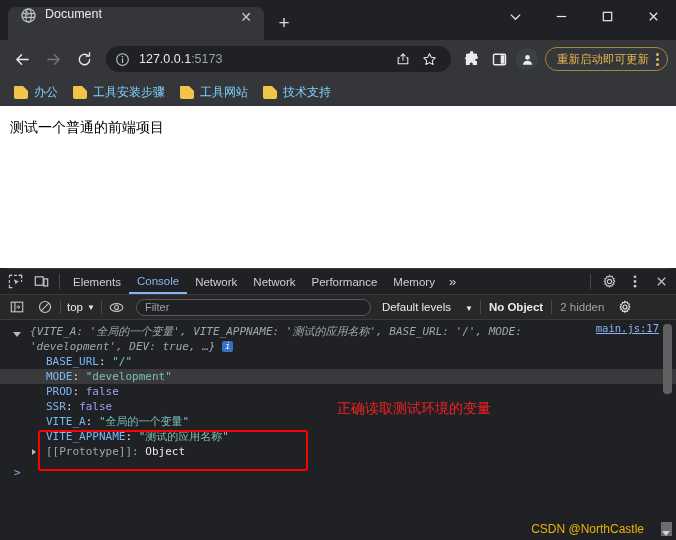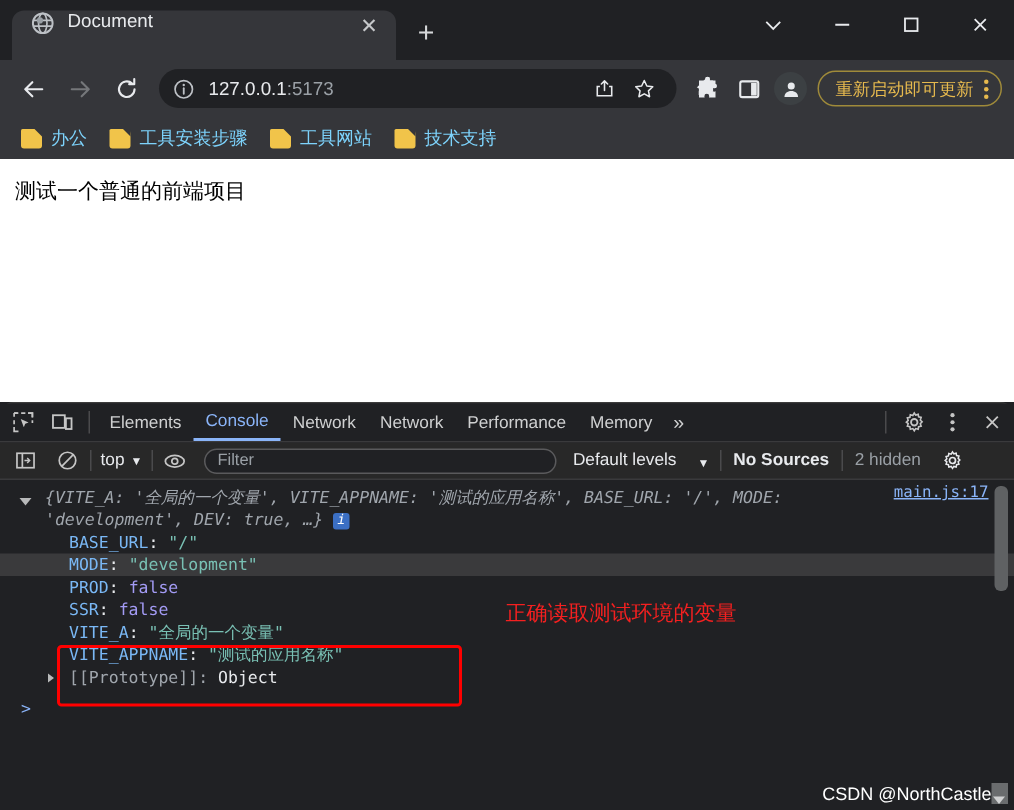--- a/index.html
+++ b/index.html
@@ -95,21 +95,21 @@
   .bool { color: #a39bf5; }
   .ital { font-style: italic; color: #a0a6ad; }
   .white { color: #e8eaed; }
   .badge-i { display: inline-flex; align-items: center; justify-content: center; width: 11px; height: 11px; background: #3b6fc4; color: #fff; font-size: 9px; border-radius: 2px; font-style: italic; vertical-align: 1px; }
   .proto { color: #a0a6ad; }
 
   .redbox { position: absolute; left: 38px; top: 110px; width: 270px; height: 41px; border: 2.5px solid #f00; border-radius: 3px; pointer-events: none; }
   .annot { position: absolute; left: 337px; top: 80px; color: #f42020; font-size: 14px; font-family: "DejaVu Sans","Liberation Sans",sans-serif; white-space: nowrap; }
 
   .prompt { padding-left: 14px; line-height: 16px; color: #8ab4f8; margin-top: 6px; }
-  .watermark { position: absolute; right: 15px; bottom: 4px; color: #ffffff; font-size: 12px; font-family: "Liberation Sans", sans-serif; }
+  .watermark { position: absolute; right: 32px; bottom: 4px; color: #eab308; font-size: 12px; font-family: "Liberation Sans", sans-serif; }
 
   .scroll-track { position: absolute; right: 2px; top: 2px; width: 9px; bottom: 2px; }
   .scroll-thumb { position: absolute; right: 2px; top: 2px; width: 9px; height: 70px; background: #5f6163; border-radius: 4px; }
   .scroll-thumb2 { position: absolute; right: 2px; bottom: 2px; width: 11px; height: 14px; background: #6a6c6e; }
   .caret-dn { position: absolute; right: 4px; bottom: 2px; width: 0; height: 0; border-left: 4px solid transparent; border-right: 4px solid transparent; border-top: 5px solid #cfd0d1; }
 </style>
 </head>
 <body>
 
 <div class="window">
@@ -317,21 +317,21 @@
             <ellipse cx="8" cy="8" rx="6.7" ry="4.1" fill="none" stroke="#c5c5c5" stroke-width="1.25"></ellipse>
             <circle cx="8" cy="8" r="2.1" fill="none" stroke="#c5c5c5" stroke-width="1.25"></circle>
           </svg>
       </div>
       <div class="filter-input">Filter</div>
       <div class="lvl">
         <span>Default levels</span>
         <span style="font-size:8px">▼</span>
       </div>
       <span class="vsep"></span>
-      <div class="issues">No Sources</div>
+      <div class="issues">No Object</div>
       <span class="vsep"></span>
       <div class="hidden-count">2 hidden</div>
       <div class="dt-iconbtn">
         <svg width="14" height="14" viewBox="0 0 16 16">
             <circle cx="8" cy="8" r="2.3" fill="none" stroke="#e8eaed" stroke-width="1.3"></circle>
             <path d="M8 1.4l1 1.5 1.8-.5.3 1.8 1.8.4-.6 1.8 1.3 1.3-1.3 1.3.6 1.8-1.8.4-.3 1.8-1.8-.5-1 1.5-1-1.5-1.8.5-.3-1.8-1.8-.4.6-1.8L2.4 8l1.3-1.3-.6-1.8 1.8-.4.3-1.8 1.8.5z" fill="none" stroke="#e8eaed" stroke-width="1.15"></path>
           </svg>
       </div>
     </div>
 

